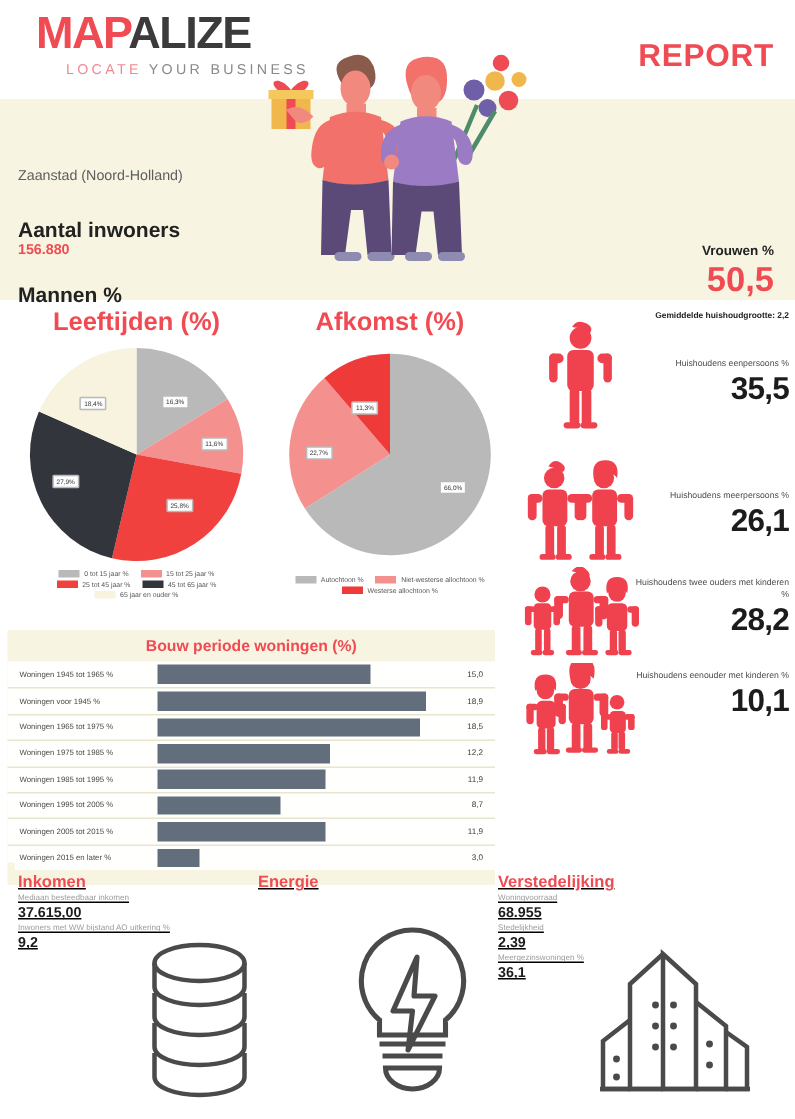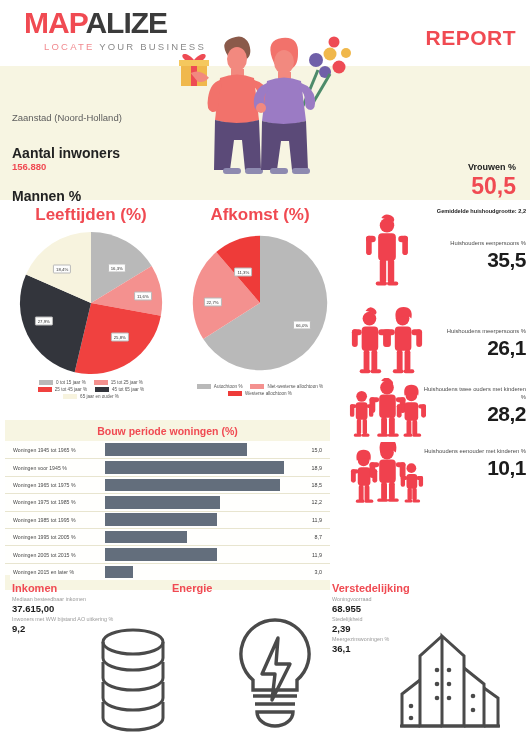--- a/index.html
+++ b/index.html
@@ -72,21 +72,21 @@
     display: flex; align-items: center; height: 17.4px;
     border-top: 0.6px solid #e8e5cf; background: #fffffd; padding: 0 2px;
   }
   .bar-row:first-of-type { border-top: none; }
   .bar-lbl { width: 98px; font-size: 5.2px; color: #4a4a4a; padding-left: 6px; }
   .bar-track { flex: 1; height: 17.4px; position: relative; }
   .bar-fill { position: absolute; left: 0; top: 2.4px; height: 12.6px; background: #636e7c; }
   .bar-val { width: 34px; text-align: right; font-size: 5.4px; color: #3a3a3a; padding-right: 6px; }
   
   .bottom { position: absolute; left: 0; top: 582px; width: 530px; height: 164px; }
-  .bsec { position: absolute; top: 0; }
+  .bsec { position: absolute; top: 0; text-decoration: underline; }
   .bsec-title { color: #f04a52; font-size: 11px; font-weight: bold; margin-bottom: 2px; }
   .bsec-lbl { font-size: 5.4px; color: #9b9b9b; line-height: 1.3; }
   .bsec-val { font-size: 9.5px; font-weight: bold; color: #1c1c1c; margin-bottom: 2px; }
   .bsec-icon { position: absolute; }
   .leftstripe { position: absolute; left: 5px; top: 575px; width: 5px; height: 12px; background: #f7f5e2; }
 </style>
 </head>
 <body>
 
 <div class="header">

